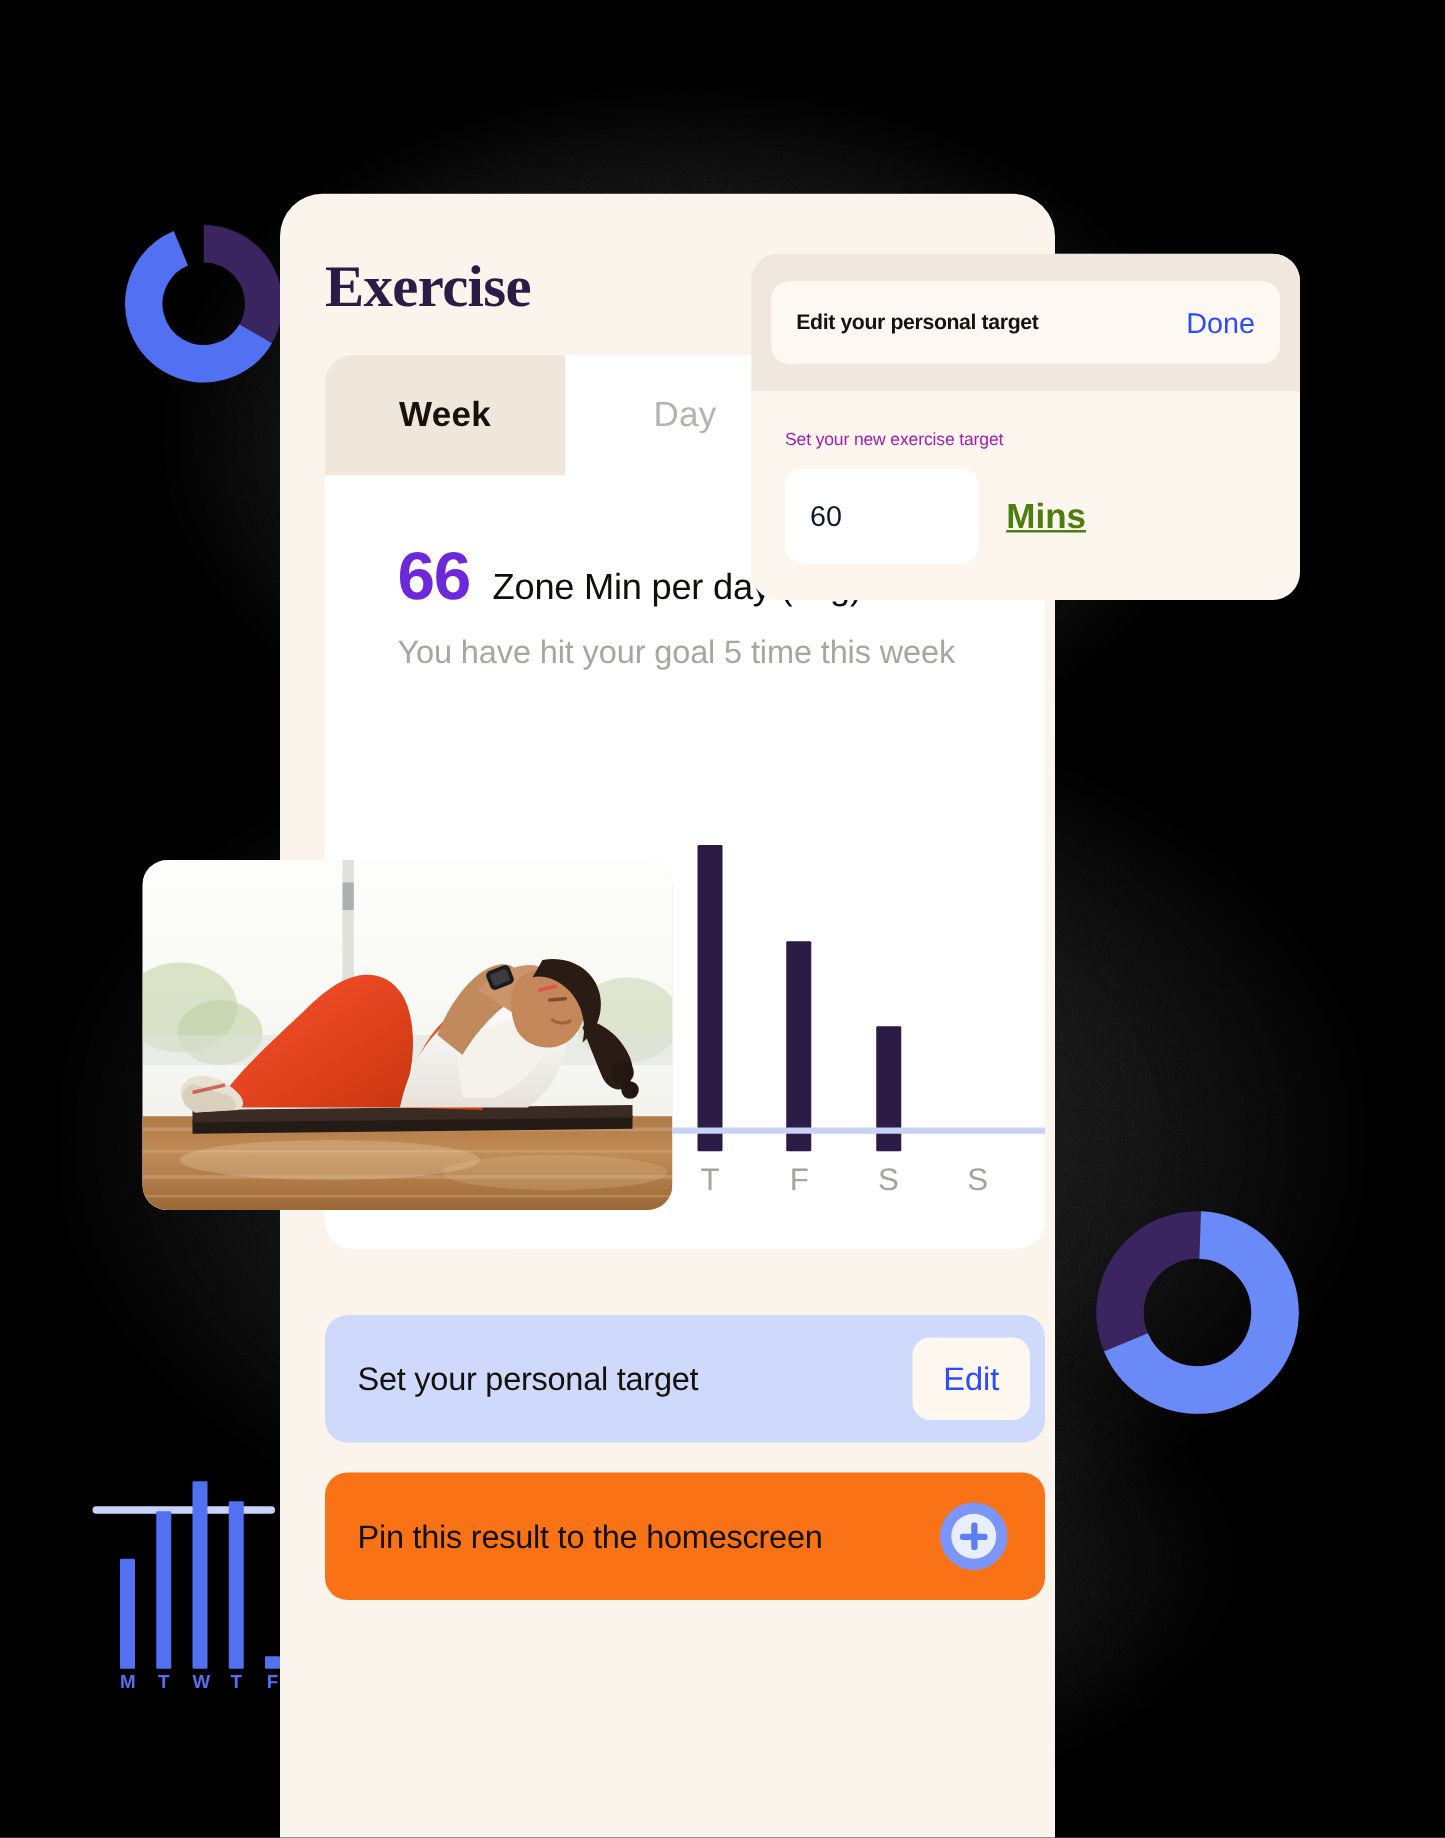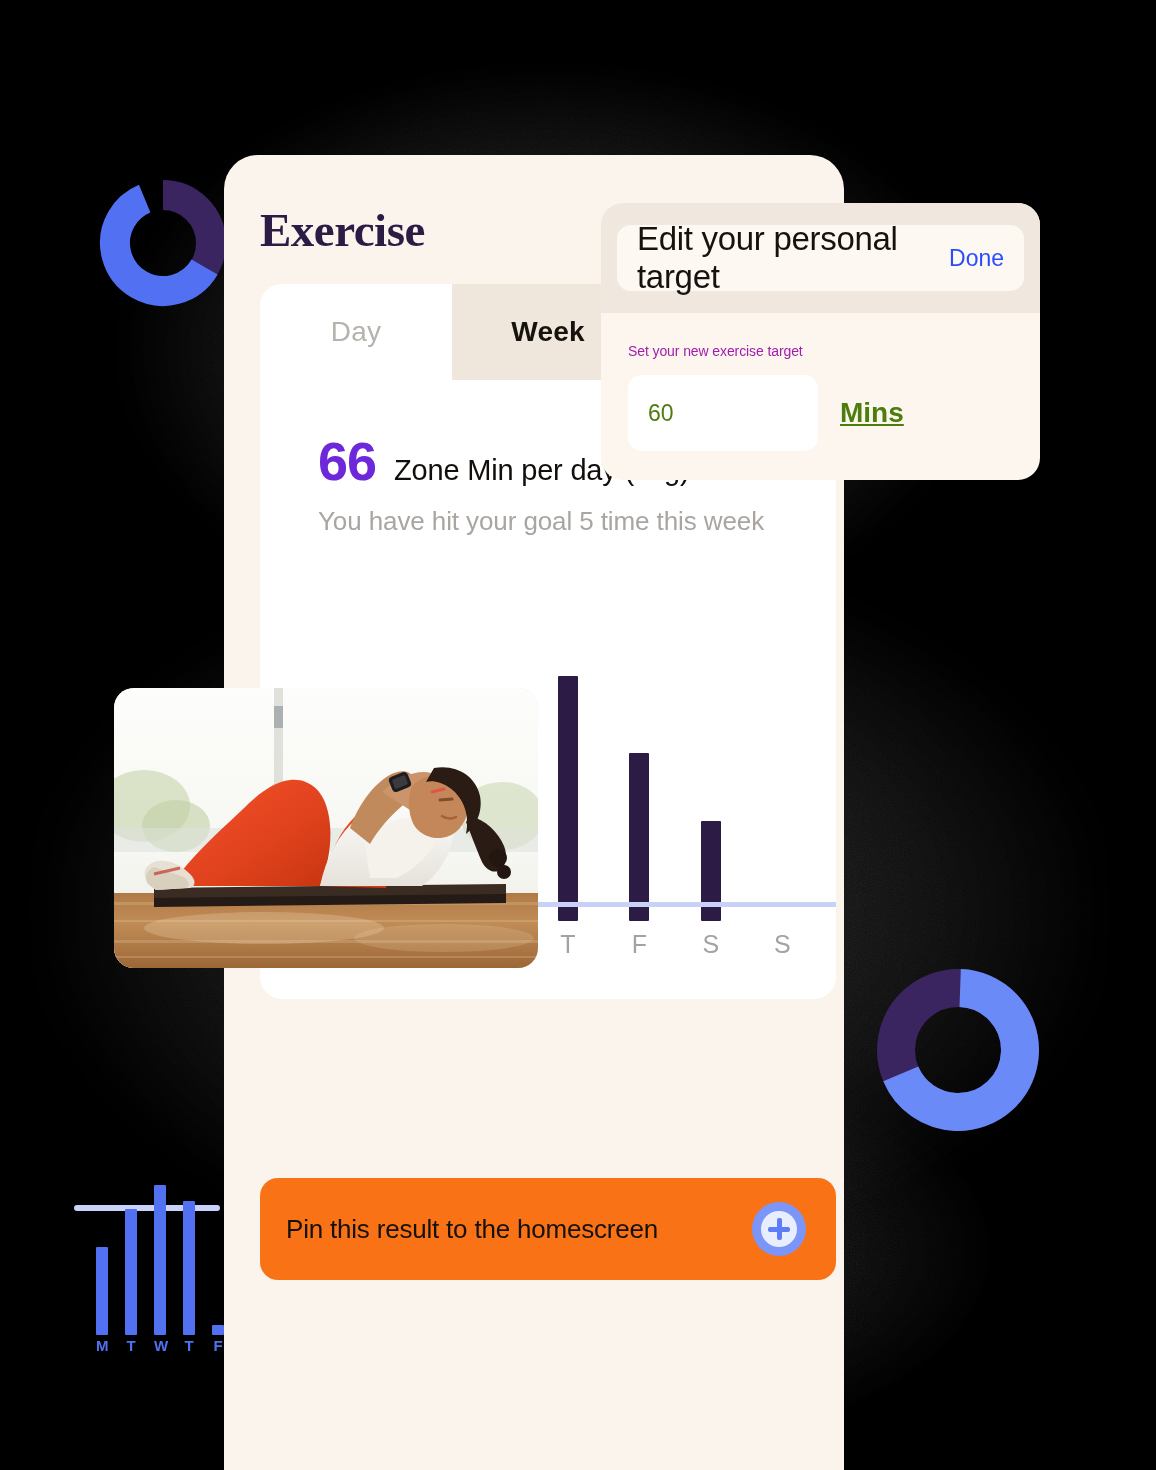--- a/index.html
+++ b/index.html
@@ -229,31 +229,31 @@
     display: flex; align-items: center;
     padding: 0 16px;
   }
   #popup-header-inner {
     width: 100%; height: 66px;
     background: #FDF8F1;
     border-radius: 14px;
     display: flex; align-items: center;
     padding: 0 20px;
   }
-  #popup-title { flex: 1; font-size: 33px; font-weight: 400; color: #16120E; letter-spacing: -0.3px; }
+  #popup-title { flex: 1; font-size: 17px; font-weight: 700; color: #16120E; letter-spacing: -0.3px; }
   #popup-done { font-size: 23px; color: #2B4BFF; cursor: pointer; margin-left: 21px; }
   #popup-body { padding: 30px 27px 0 27px; }
   #popup-sub { font-size: 14px; color: #a21caf; letter-spacing: -0.1px; }
   #popup-field-row { display: flex; align-items: center; gap: 22px; margin-top: 16px; }
   #target-input {
-    width: 190px; height: 76px;
+    width: 155px; height: 76px;
     background: #FFFFFF;
     border: none; border-radius: 14px;
     padding: 0 20px;
-    font-size: 23px; color: #4d7c0f;
+    font-size: 23px; color: #0f172a;
     font-family: "Liberation Sans", sans-serif;
   }
   #target-unit { font-size: 28px; font-weight: 700; color: #4d7c0f; text-decoration: underline; }
 </style>
 </head>
 <body>
 
 <div id="stage">
 
   <div class="glow glow-a"></div>
@@ -314,22 +314,22 @@
     </div>
   </div>
 
   <div id="phone">
 
     <div id="phone-title">Exercise</div>
 
     <div id="metric-card">
 
       <div id="tabs">
+        <div class="tab active">Week</div>
         <div class="tab">Day</div>
-        <div class="tab active">Week</div>
         <div class="tab">M</div>
       </div>
 
       <div id="metric-line">
         <span id="metric-value">66</span>
         <span id="metric-unit">Zone Min per day (avg)</span>
       </div>
 
       <div id="metric-sub">You have hit your goal 5 time this week</div>
 
@@ -365,20 +365,24 @@
           <span></span>
           <span></span>
           <span>T</span>
           <span>F</span>
           <span>S</span>
           <span>S</span>
         </div>
       </div>
     </div>
 
+    <div class="action-row" id="row-target" style="left:36px; top:897px;">
+      <span class="row-label">Set your personal target</span>
+      <button id="edit-btn">Edit</button>
+    </div>
 
     <div class="action-row" id="row-pin" style="left:36px; top:1023px;">
       <span class="row-label">Pin this result to the homescreen</span>
       <button id="pin-btn">
         <span class="inner"></span>
       </button>
     </div>
   </div>
 
   <div id="photo-card">

